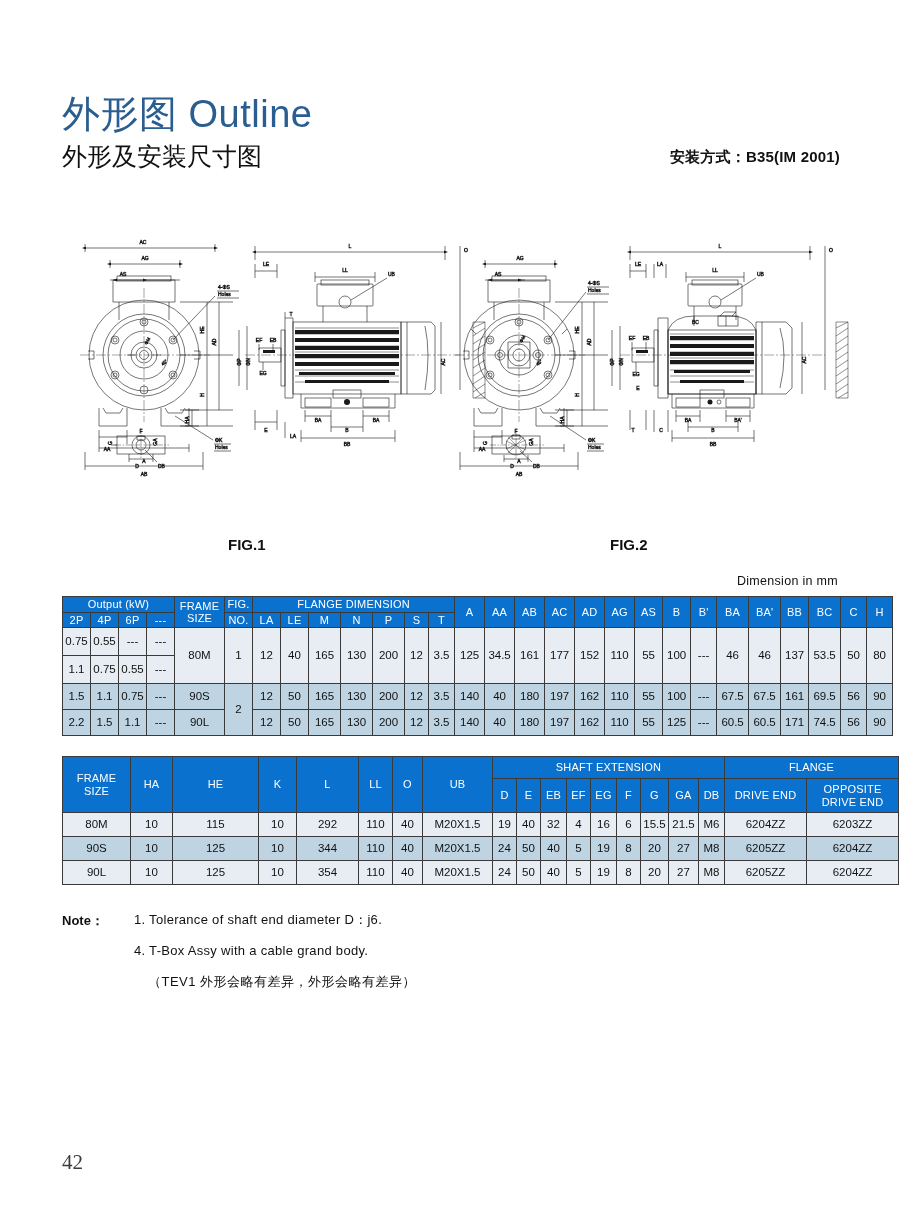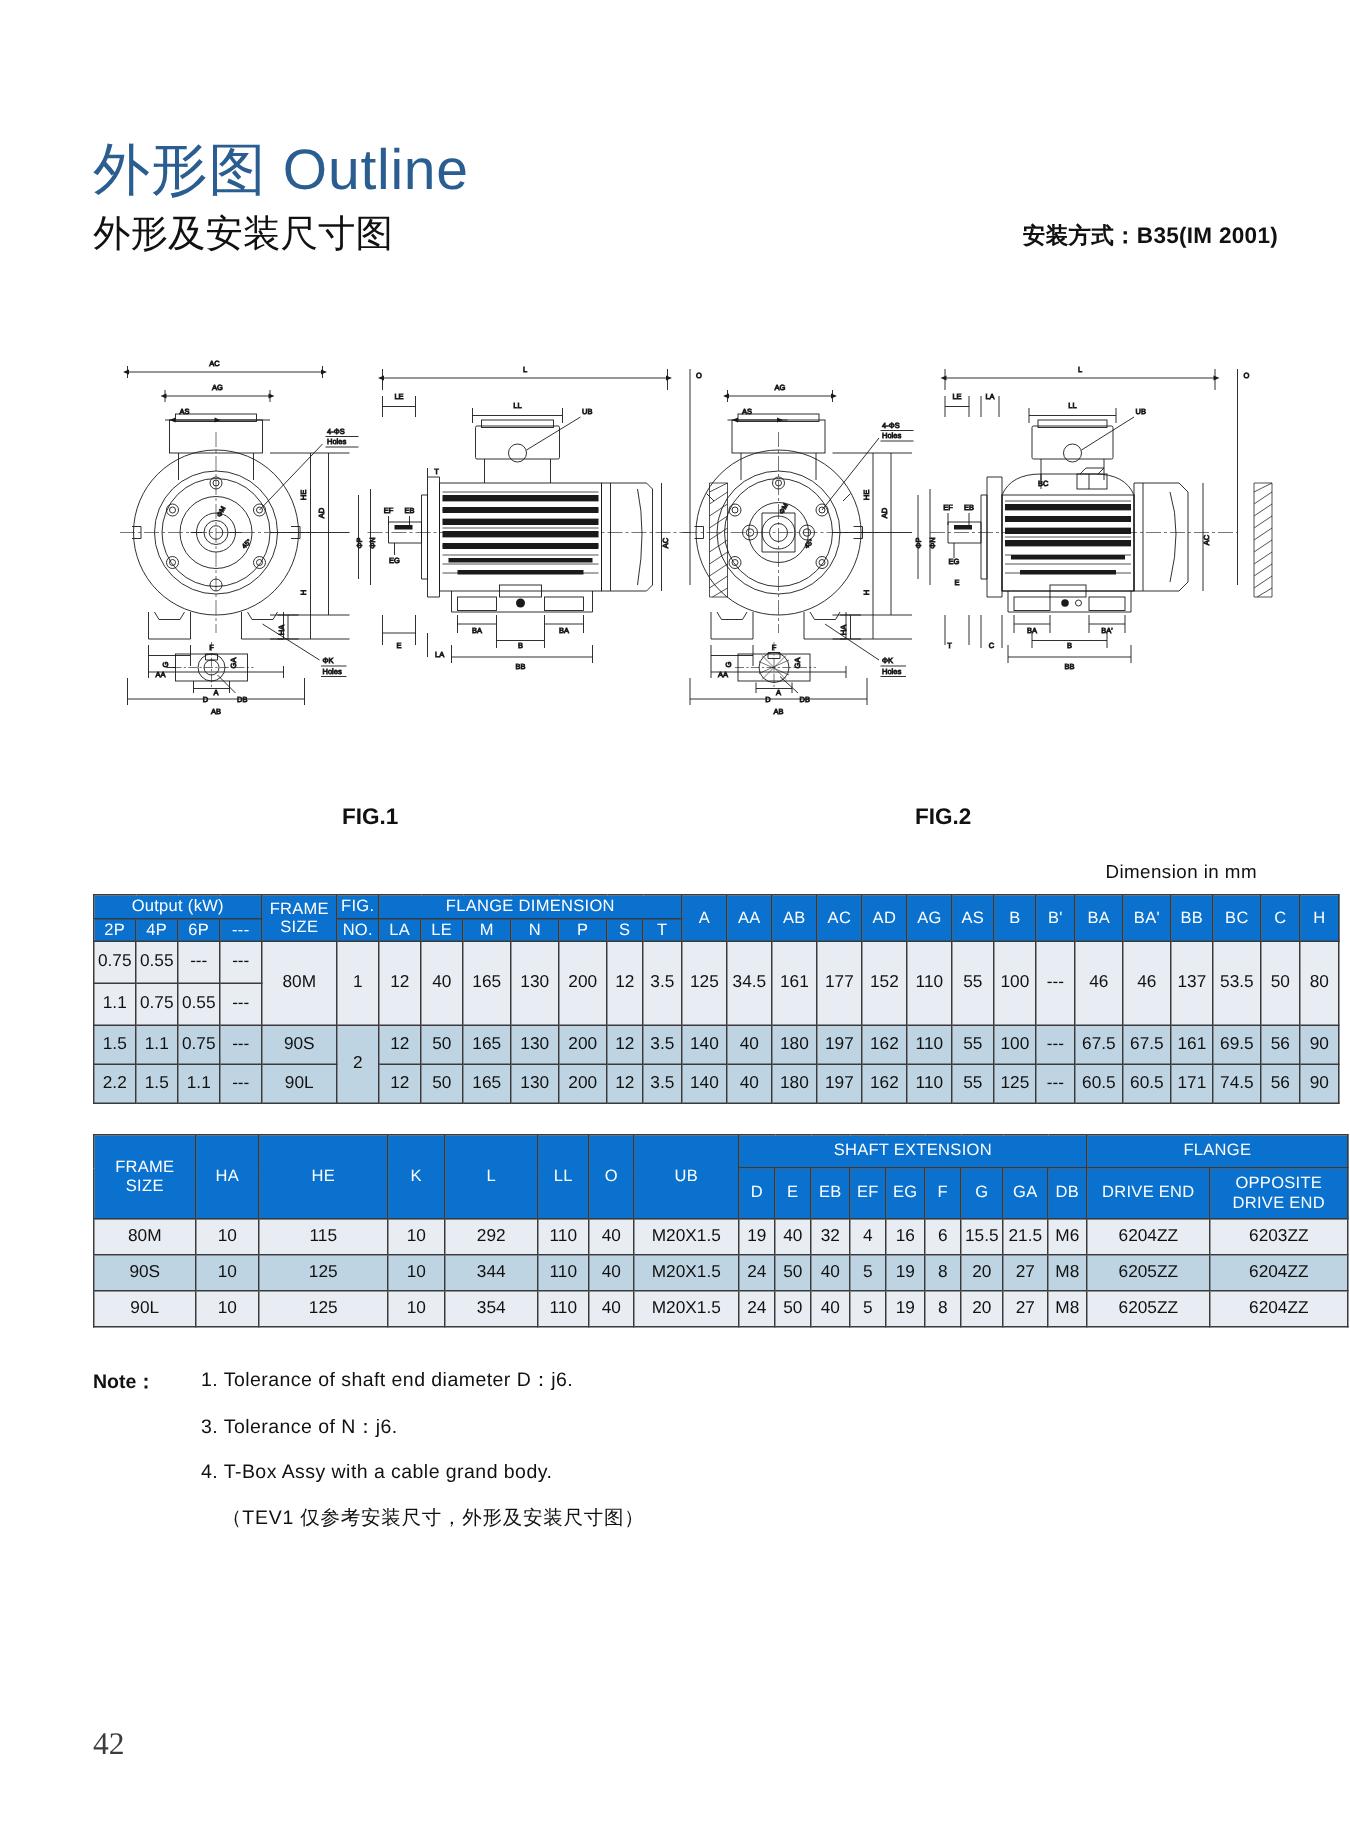--- a/index.html
+++ b/index.html
@@ -14,21 +14,21 @@
   .header{position:absolute;left:62px;top:95px;}
   .title-main{
     font-size:38px;line-height:1.05;color:#2a5d90;font-weight:400;
     letter-spacing:0.5px;white-space:nowrap;
   }
   .title-sub{
     font-size:25px;line-height:1.2;color:#111;margin-top:6px;
     font-weight:400;white-space:nowrap;
   }
   .mount-type{
-    position:absolute;right:48px;top:148px;font-size:15px;font-weight:bold;
+    position:absolute;right:60px;top:148px;font-size:15px;font-weight:bold;
     color:#111;white-space:nowrap;letter-spacing:0.2px;
   }
 
   
   .drawings{position:absolute;left:55px;top:230px;width:800px;height:275px;}
   .drawings svg{display:block;}
   .fig-label{position:absolute;font-size:15px;font-weight:bold;color:#111;}
   #fig1-label{left:228px;top:536px;}
   #fig2-label{left:610px;top:536px;}
 
@@ -774,23 +774,20 @@
       </tbody>
     </table>
   </div>
 
   <div class="notes">
     <div class="note-row">
       <div class="note-label">Note：</div>
       <div class="note-text">1. Tolerance  of  shaft  end  diameter  D：j6.</div>
     </div>
     <div class="note-row">
-      <div class="note-text note-indent">3. Tolerance  of  N：j6.</div>
-    </div>
-    <div class="note-row">
       <div class="note-text note-indent">4. T-Box Assy with a cable grand body.</div>
     </div>
-    <div class="note-cn">（TEV1 仅参考安装尺寸，外形及安装尺寸图）</div>
+    <div class="note-cn">（TEV1 外形会略有差异，外形会略有差异）</div>
   </div>
 
   <div class="page-num">42</div>
 
 </div>
 
 </body></html>

